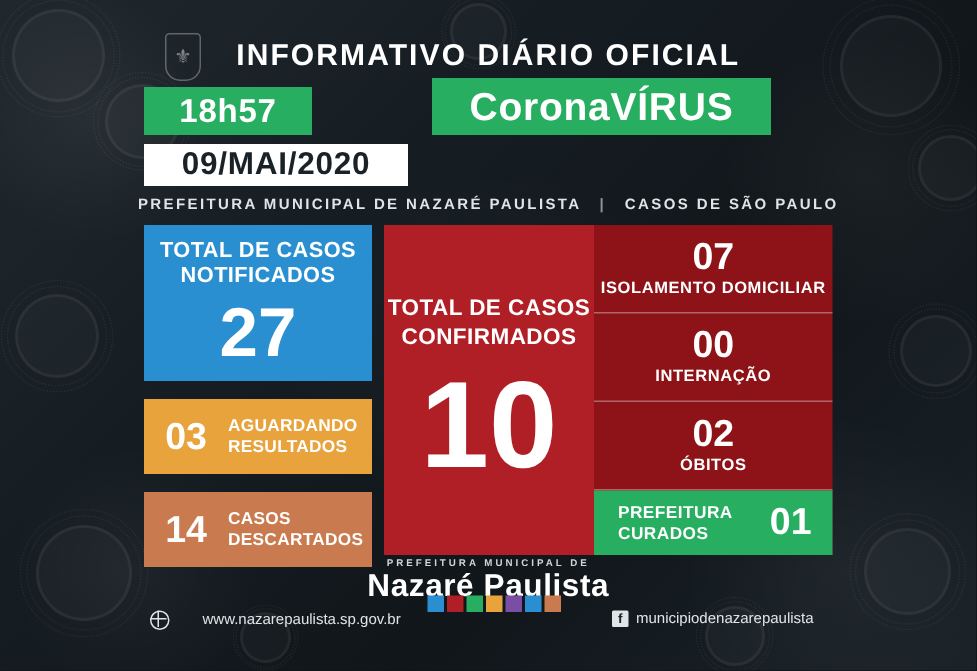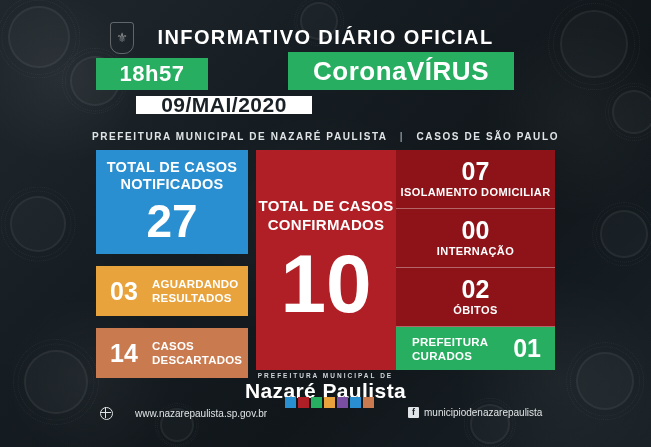--- a/index.html
+++ b/index.html
@@ -81,30 +81,29 @@
     letter-spacing: 0.5px;
     display: flex;
     align-items: center;
     justify-content: center;
   }
   .badge-date {
     position: absolute;
     left: 96px;
     top: 96px;
     width: 176px;
-    height: 18px;
+    height: 28px;
     background: #ffffff;
     color: #1b2227;
     font-size: 21px;
     font-weight: bold;
     letter-spacing: 0.5px;
     display: flex;
     align-items: center;
     justify-content: center;
-    margin-left: 40px;
   }
   .badge-corona {
     position: absolute;
     left: 288px;
     top: 52px;
     width: 226px;
     height: 38px;
     background: #27ae60;
     color: #ffffff;
     font-size: 26px;

